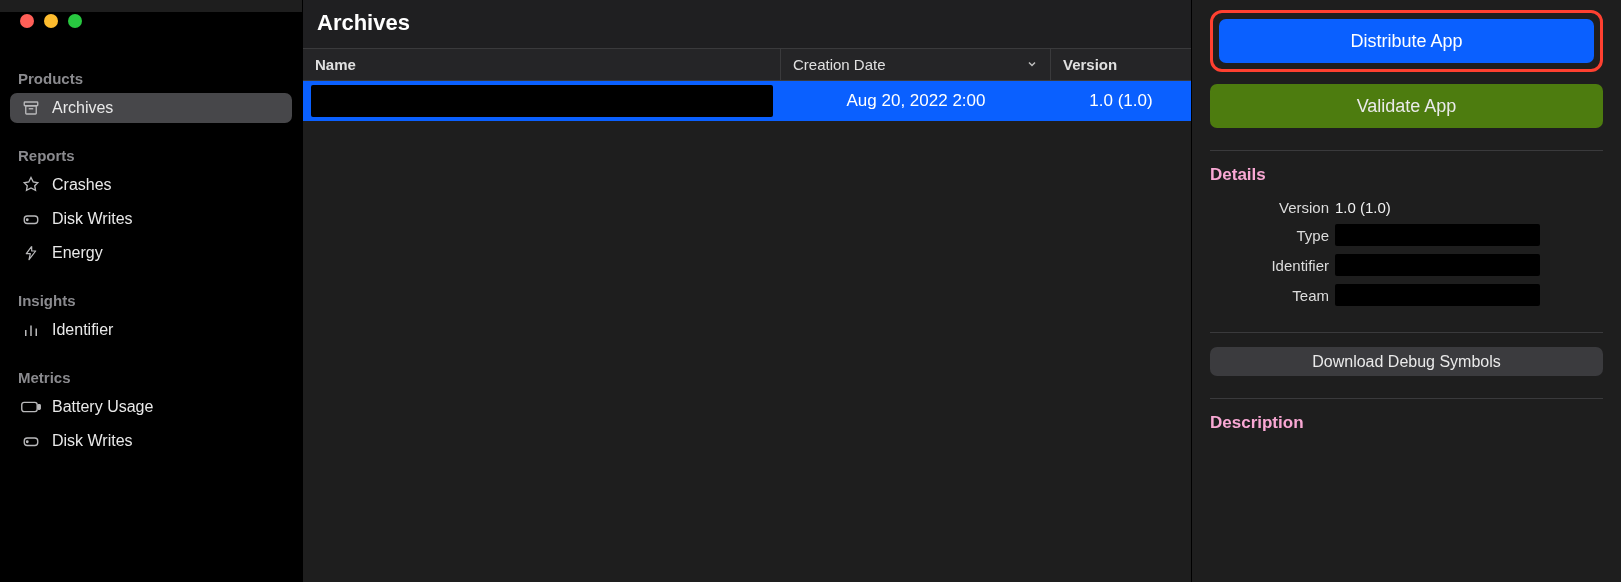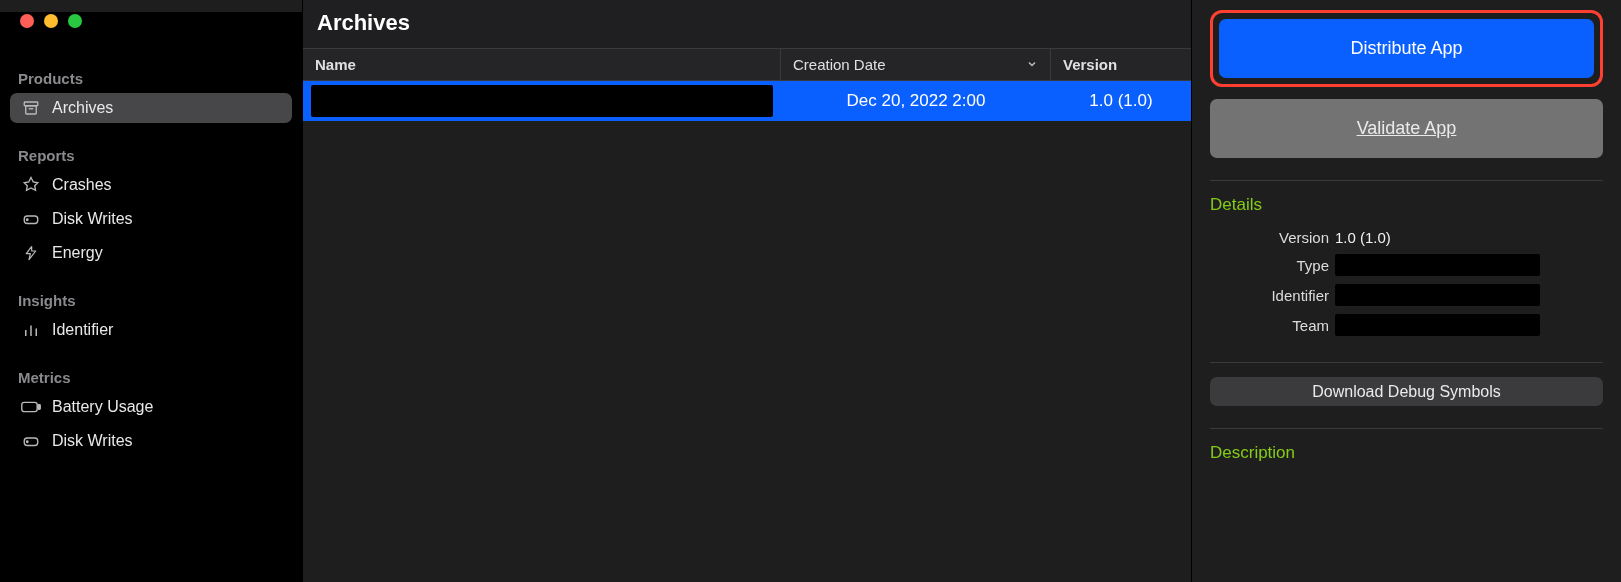--- a/index.html
+++ b/index.html
@@ -125,50 +125,49 @@
       display: flex;
       flex-direction: column;
       gap: 0;
     }
     .btn {
       display: flex;
       align-items: center;
       justify-content: center;
       border-radius: 7px;
       font-size: 18px;
-      height: 59px;
+      height: 44px;
       border: none;
       cursor: pointer;
       width: 100%;
     }
     .btn-primary {
       background: #0a60ff;
       color: #fff;
     }
     .btn-highlight {
       border: 3px solid #ff4030;
       border-radius: 12px;
       padding: 6px;
       margin-bottom: 12px;
     }
     .btn-secondary {
-      background: #737373;
+      background: #4d7c0f;
       color: #eaeaea;
       margin-bottom: 22px;
-      text-decoration: underline;
     }
     .hr {
       border: none;
       border-top: 1px solid #3a3a3c;
       margin: 0 0 14px 0;
     }
     .details-heading {
       font-size: 17px;
-      font-weight: 400;
-      color: #84cc16;
+      font-weight: 700;
+      color: #f9a8d4;
       margin-bottom: 14px;
     }
     .kv-row {
       display: flex;
       align-items: center;
       margin-bottom: 8px;
       font-size: 15px;
     }
     .kv-label {
       width: 125px;
@@ -293,21 +292,21 @@
           </svg>
       </span>
     </div>
     <div class="th-version">Version</div>
   </div>
   <div class="table-body">
     <div class="table-row">
       <div class="td-name">
           <div class="td-name-inner"></div>
         </div>
-      <div class="td-date">Dec 20, 2022 2:00</div>
+      <div class="td-date">Aug 20, 2022 2:00</div>
       <div class="td-version">1.0 (1.0)</div>
     </div>
   </div>
 </div>
 
 <div class="inspector">
   <div class="btn-highlight">
     <button class="btn btn-primary">Distribute App</button>
   </div>
   <button class="btn btn-secondary">Validate App</button>

